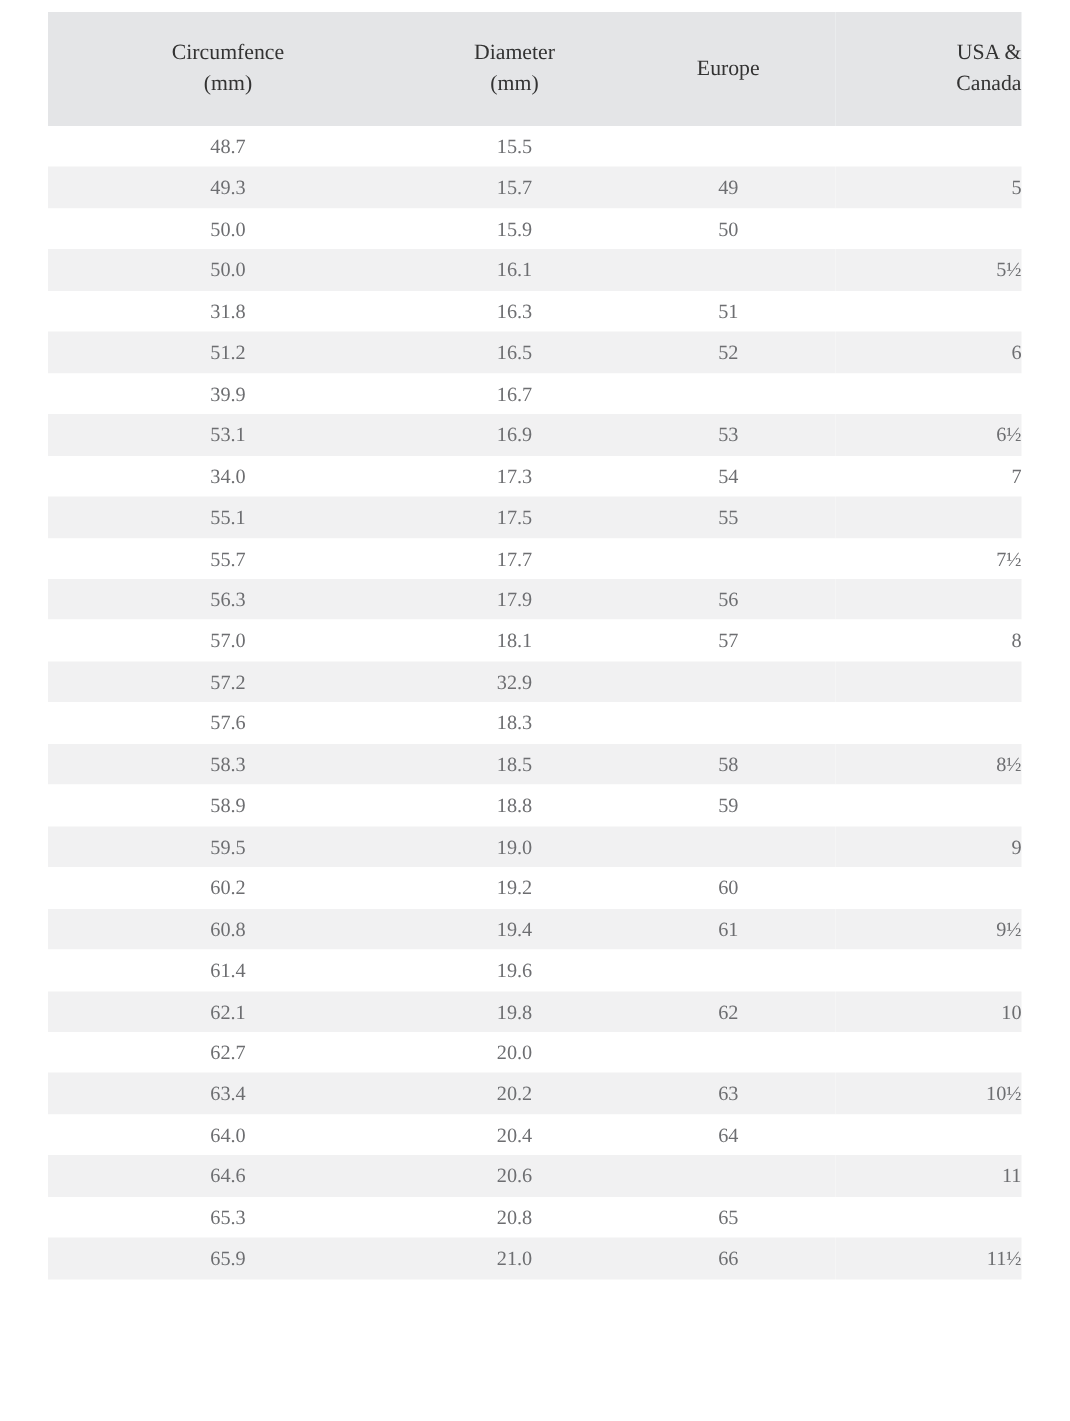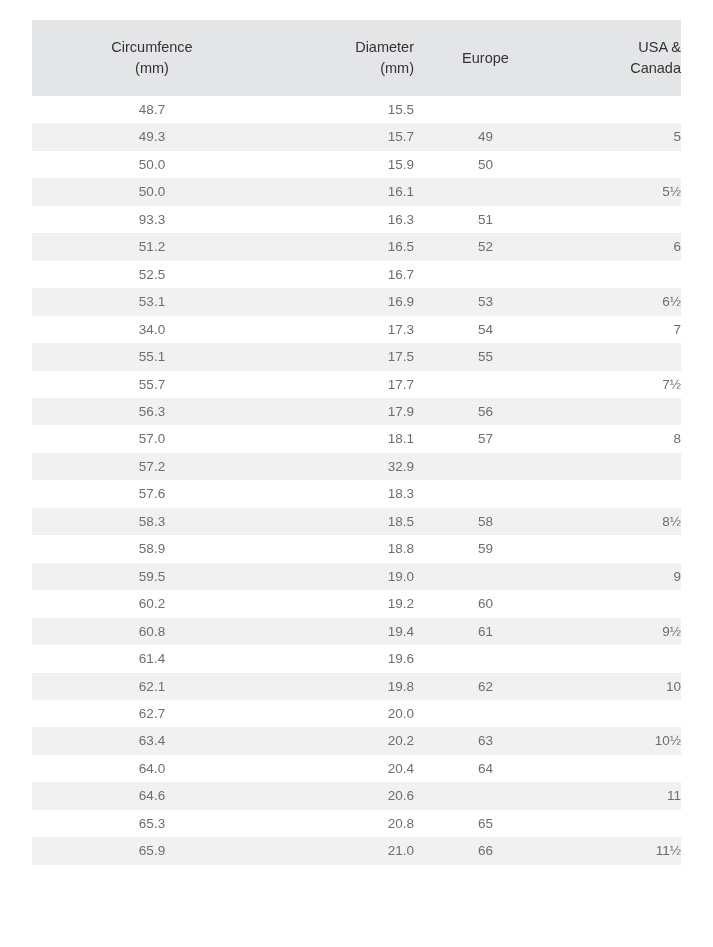--- a/index.html
+++ b/index.html
@@ -11,22 +11,23 @@
     height: 947px;
     background: #ffffff;
     font-family: "Liberation Sans", sans-serif;
     -webkit-font-smoothing: antialiased;
     overflow: hidden;
   }
 
   #size-table-wrap {
     position: absolute;
     left: 32px;
-    top: 20px;
+    top: 8px;
     width: 649px;
+    font-family: Liberation Serif, serif;
   }
 
   table.size-table {
     width: 649px;
     border-collapse: collapse;
     table-layout: fixed;
   }
 
   table.size-table col.c-circ { width: 240px; }
   table.size-table col.c-diam { width: 142px; }
@@ -65,21 +66,21 @@
     vertical-align: middle;
     border: none;
     white-space: nowrap;
   }
 
   tbody tr:nth-child(odd)  { background: #ffffff; }
   tbody tr:nth-child(even) { background: #f1f1f2; }
 
   
   td.col-circ, th.col-circ { text-align: center; }
-  td.col-diam, th.col-diam { text-align: right; }
+  td.col-diam, th.col-diam { text-align: center; }
   td.col-eu,   th.col-eu   { }
   td.col-usa,  th.col-usa  { text-align: right; }
 </style>
 </head>
 <body>
 
 <div id="size-table-wrap">
   <table class="size-table">
     <colgroup>
       <col class="c-circ">
@@ -125,33 +126,33 @@
           <td class="col-eu">50</td>
           <td class="col-usa"></td>
         </tr>
         <tr>
           <td class="col-circ">50.0</td>
           <td class="col-diam">16.1</td>
           <td class="col-eu"></td>
           <td class="col-usa">5½</td>
         </tr>
         <tr>
-          <td class="col-circ">93.3</td>
+          <td class="col-circ">31.8</td>
           <td class="col-diam">16.3</td>
           <td class="col-eu">51</td>
           <td class="col-usa"></td>
         </tr>
         <tr>
           <td class="col-circ">51.2</td>
           <td class="col-diam">16.5</td>
           <td class="col-eu">52</td>
           <td class="col-usa">6</td>
         </tr>
         <tr>
-          <td class="col-circ">52.5</td>
+          <td class="col-circ">39.9</td>
           <td class="col-diam">16.7</td>
           <td class="col-eu"></td>
           <td class="col-usa"></td>
         </tr>
         <tr>
           <td class="col-circ">53.1</td>
           <td class="col-diam">16.9</td>
           <td class="col-eu">53</td>
           <td class="col-usa">6½</td>
         </tr>

